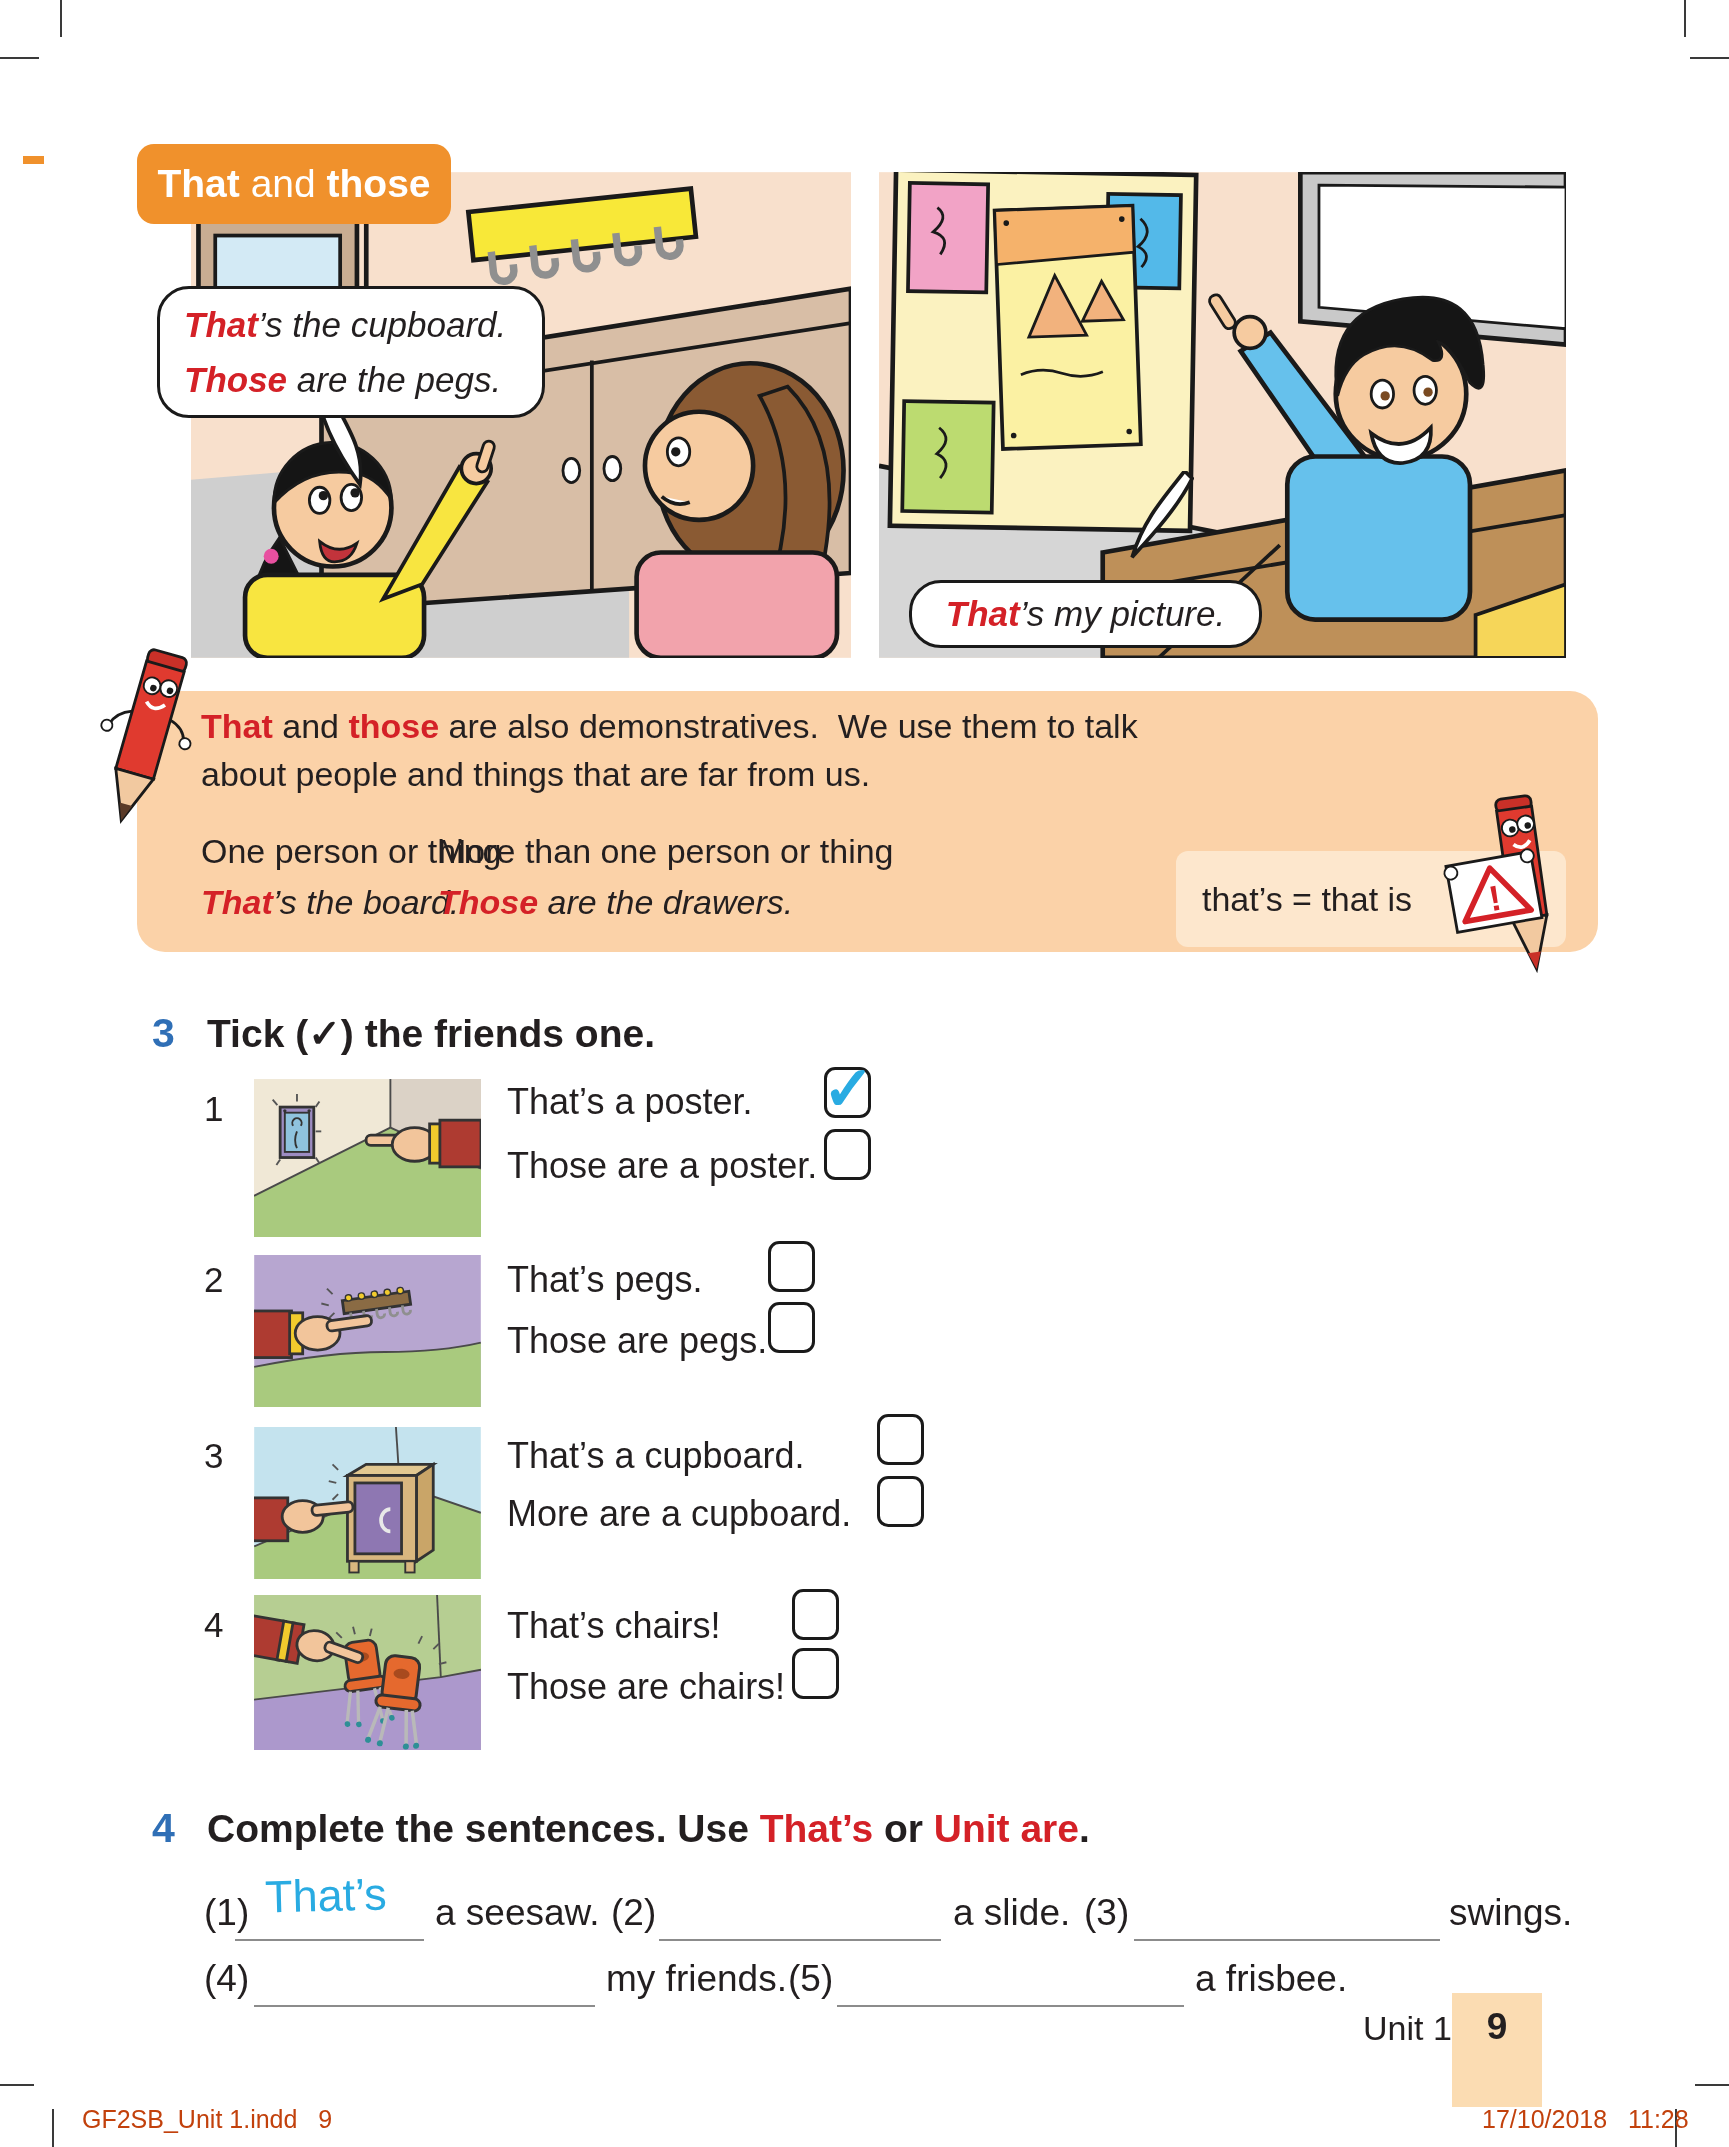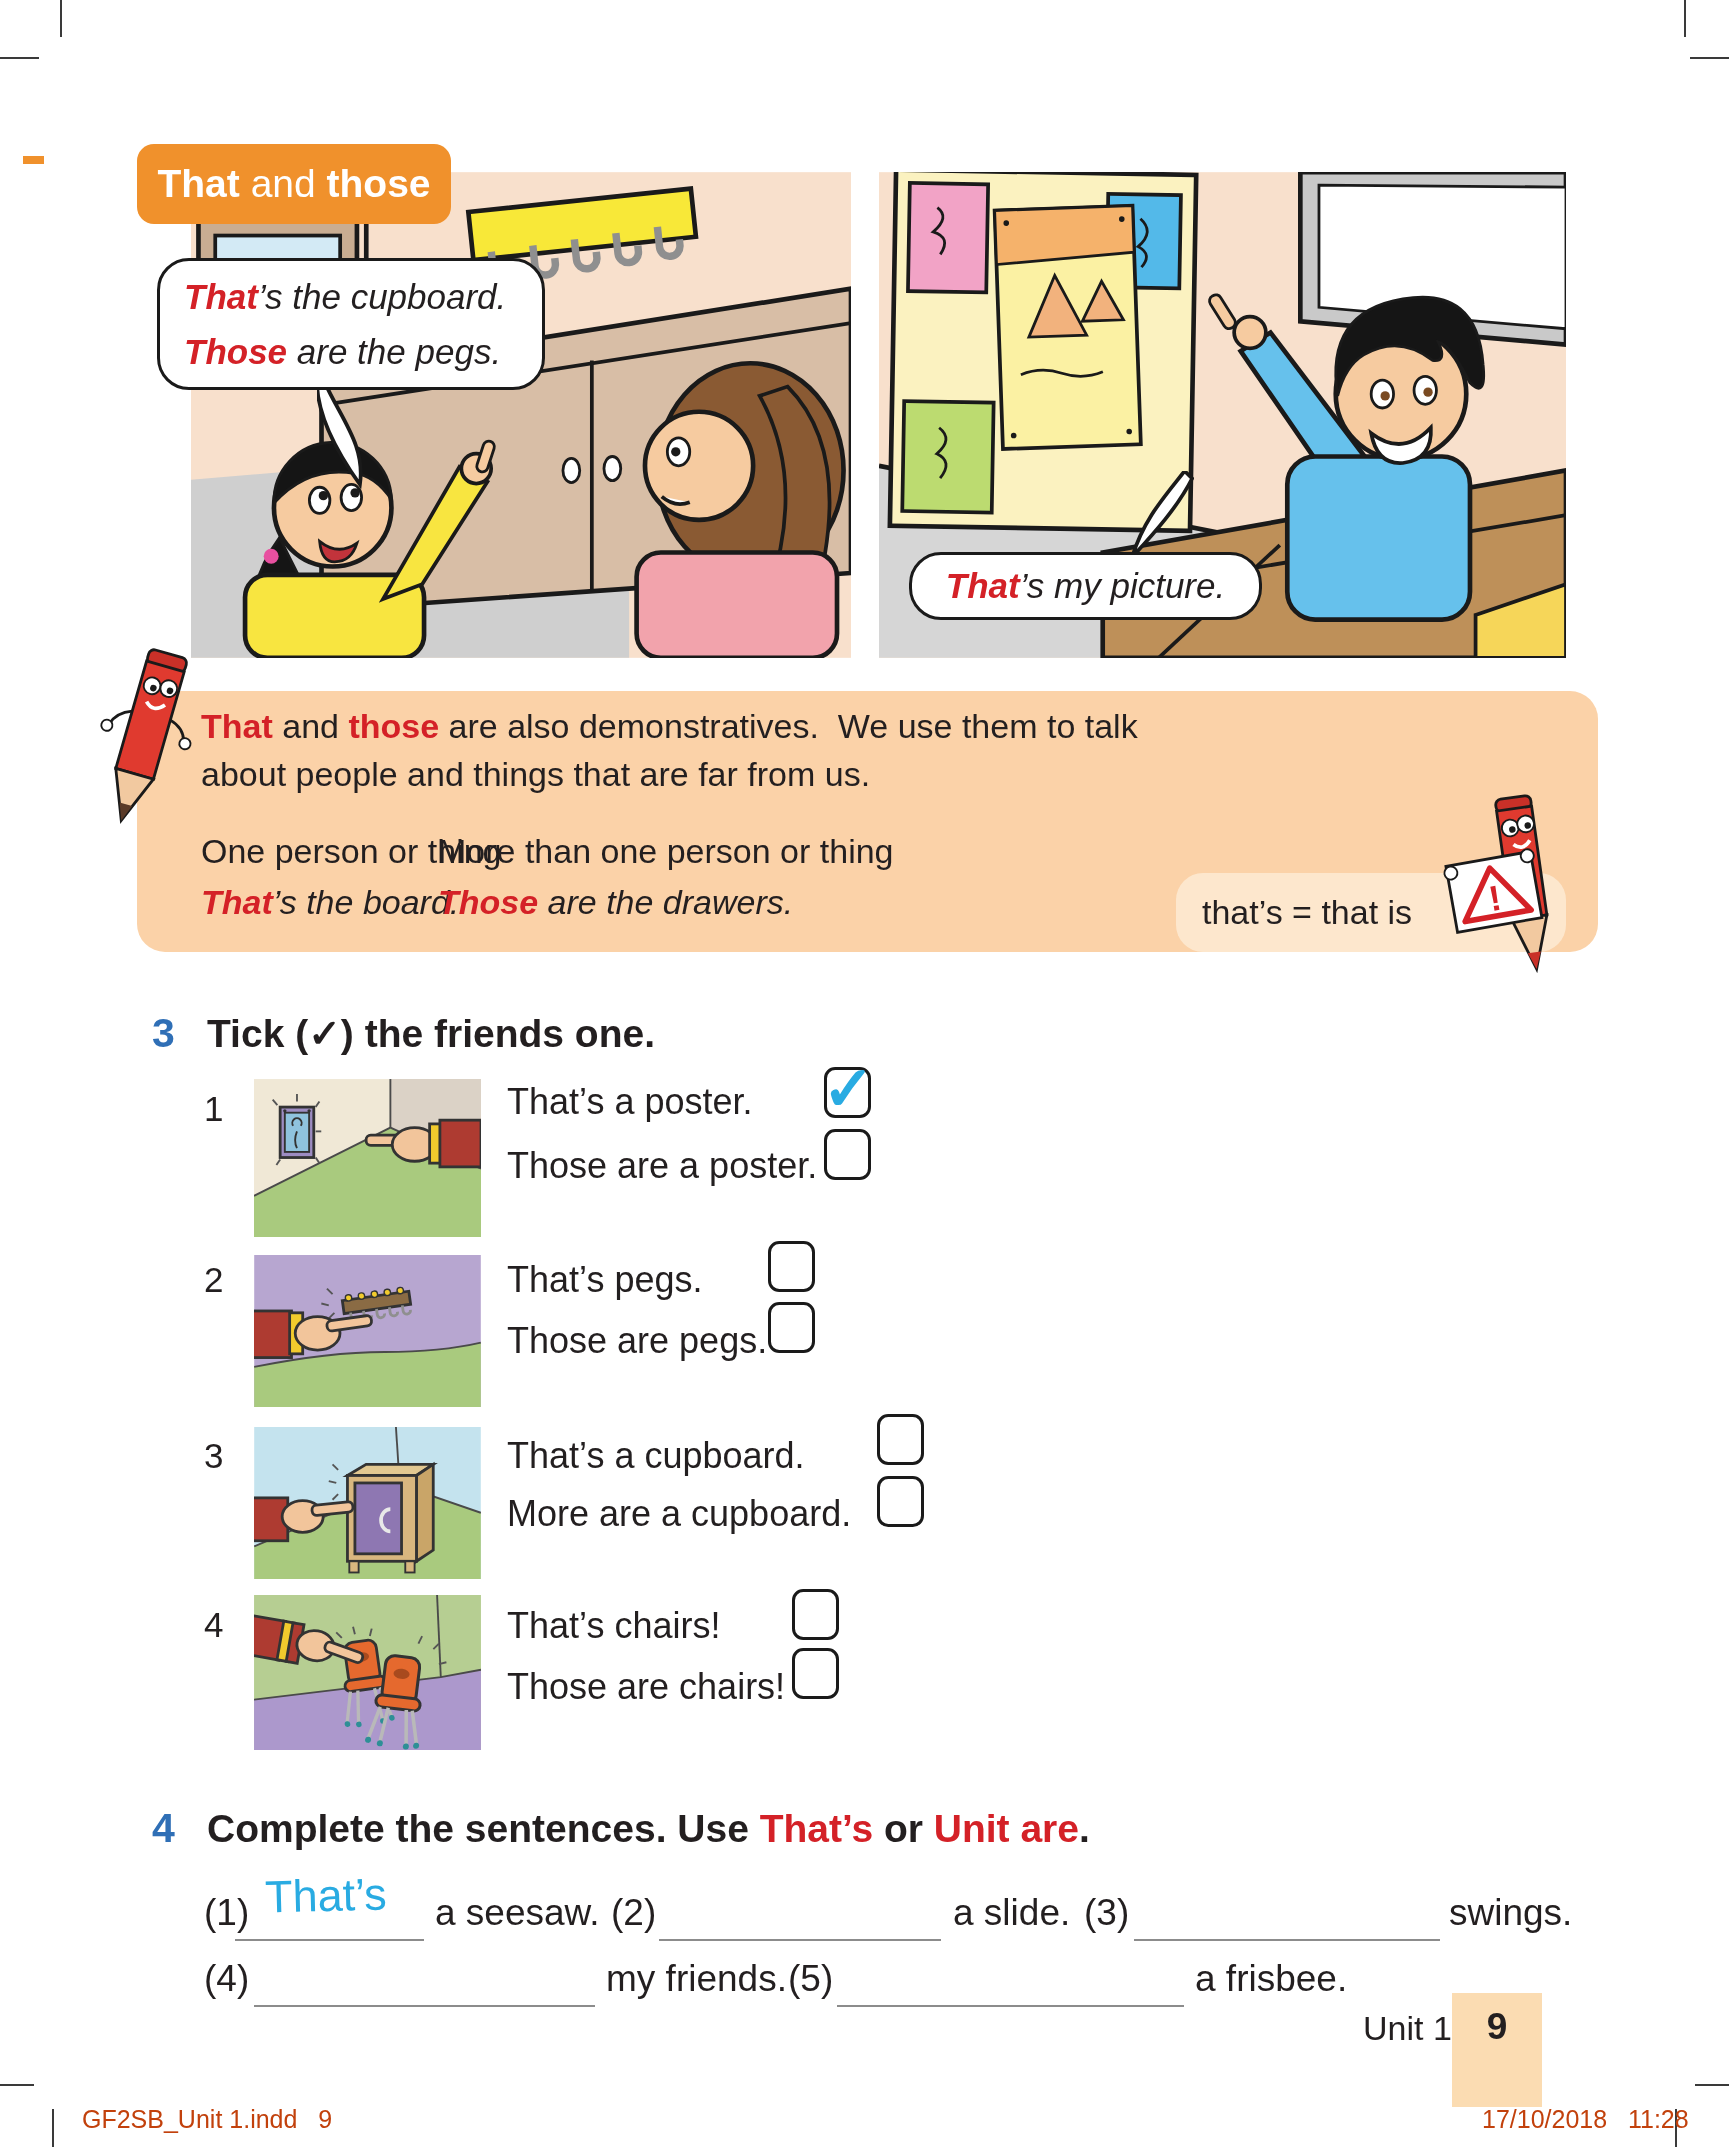--- a/index.html
+++ b/index.html
@@ -13,30 +13,30 @@
   .orange-dash{background:#F0912C;}
 
   
   .badge{left:137px;top:144px;width:314px;height:80px;background:#F0912C;border-radius:17px;
          display:flex;align-items:center;justify-content:center;color:#fff;font-size:39px;z-index:5;}
   .badge b{font-weight:bold;}
   .badge span{font-weight:normal;}
 
   
   .bubble{background:#fff;border:3.7px solid #1a1a1a;border-radius:32px;z-index:6;
-          font-style:italic;font-size:35px;line-height:1.55;}
+          font-style:italic;font-size:35px;line-height:1.55;margin-top:28px;}
   .bubble1{left:157px;top:258px;width:388px;height:132px;padding:9.3px 0 0 24px;box-sizing:border-box;}
   .bubble2{left:909px;top:552px;width:347px;height:62px;display:flex;align-items:center;justify-content:center;}
   .tail{z-index:5;}
 
   
   .infobox{left:137px;top:691px;width:1461px;height:261px;background:#FBD2A8;border-radius:28px;z-index:1;}
   .info-line{font-size:34px;z-index:2;}
-  .note-box{left:1176px;top:851px;width:390px;height:79px;background:#FDE7CD;border-radius:27px;z-index:2;
-            display:flex;align-items:center;padding-left:26px;box-sizing:border-box;font-size:34px;margin-top:22px;}
+  .note-box{left:1176px;top:851px;width:390px;height:96px;background:#FDE7CD;border-radius:12px;z-index:2;
+            display:flex;align-items:center;padding-left:26px;box-sizing:border-box;font-size:34px;}
 
   
   .ex-head{font-size:39px;font-weight:bold;z-index:2;}
   .ex-num{font-size:41px;z-index:2;}
   .item-num{font-size:35px;z-index:2;}
   .opt-text{font-size:36px;z-index:2;}
   .checkbox{width:41px;height:45px;border:3.7px solid #1a1a1a;border-radius:11.2px;background:#fff;z-index:2;
             position:absolute;box-sizing:content-box;}
   .checkbox.checked{color:#29ABE2;font-size:62px;font-weight:bold;line-height:37px;text-align:center;
             overflow:visible;text-indent:1.9px;}

